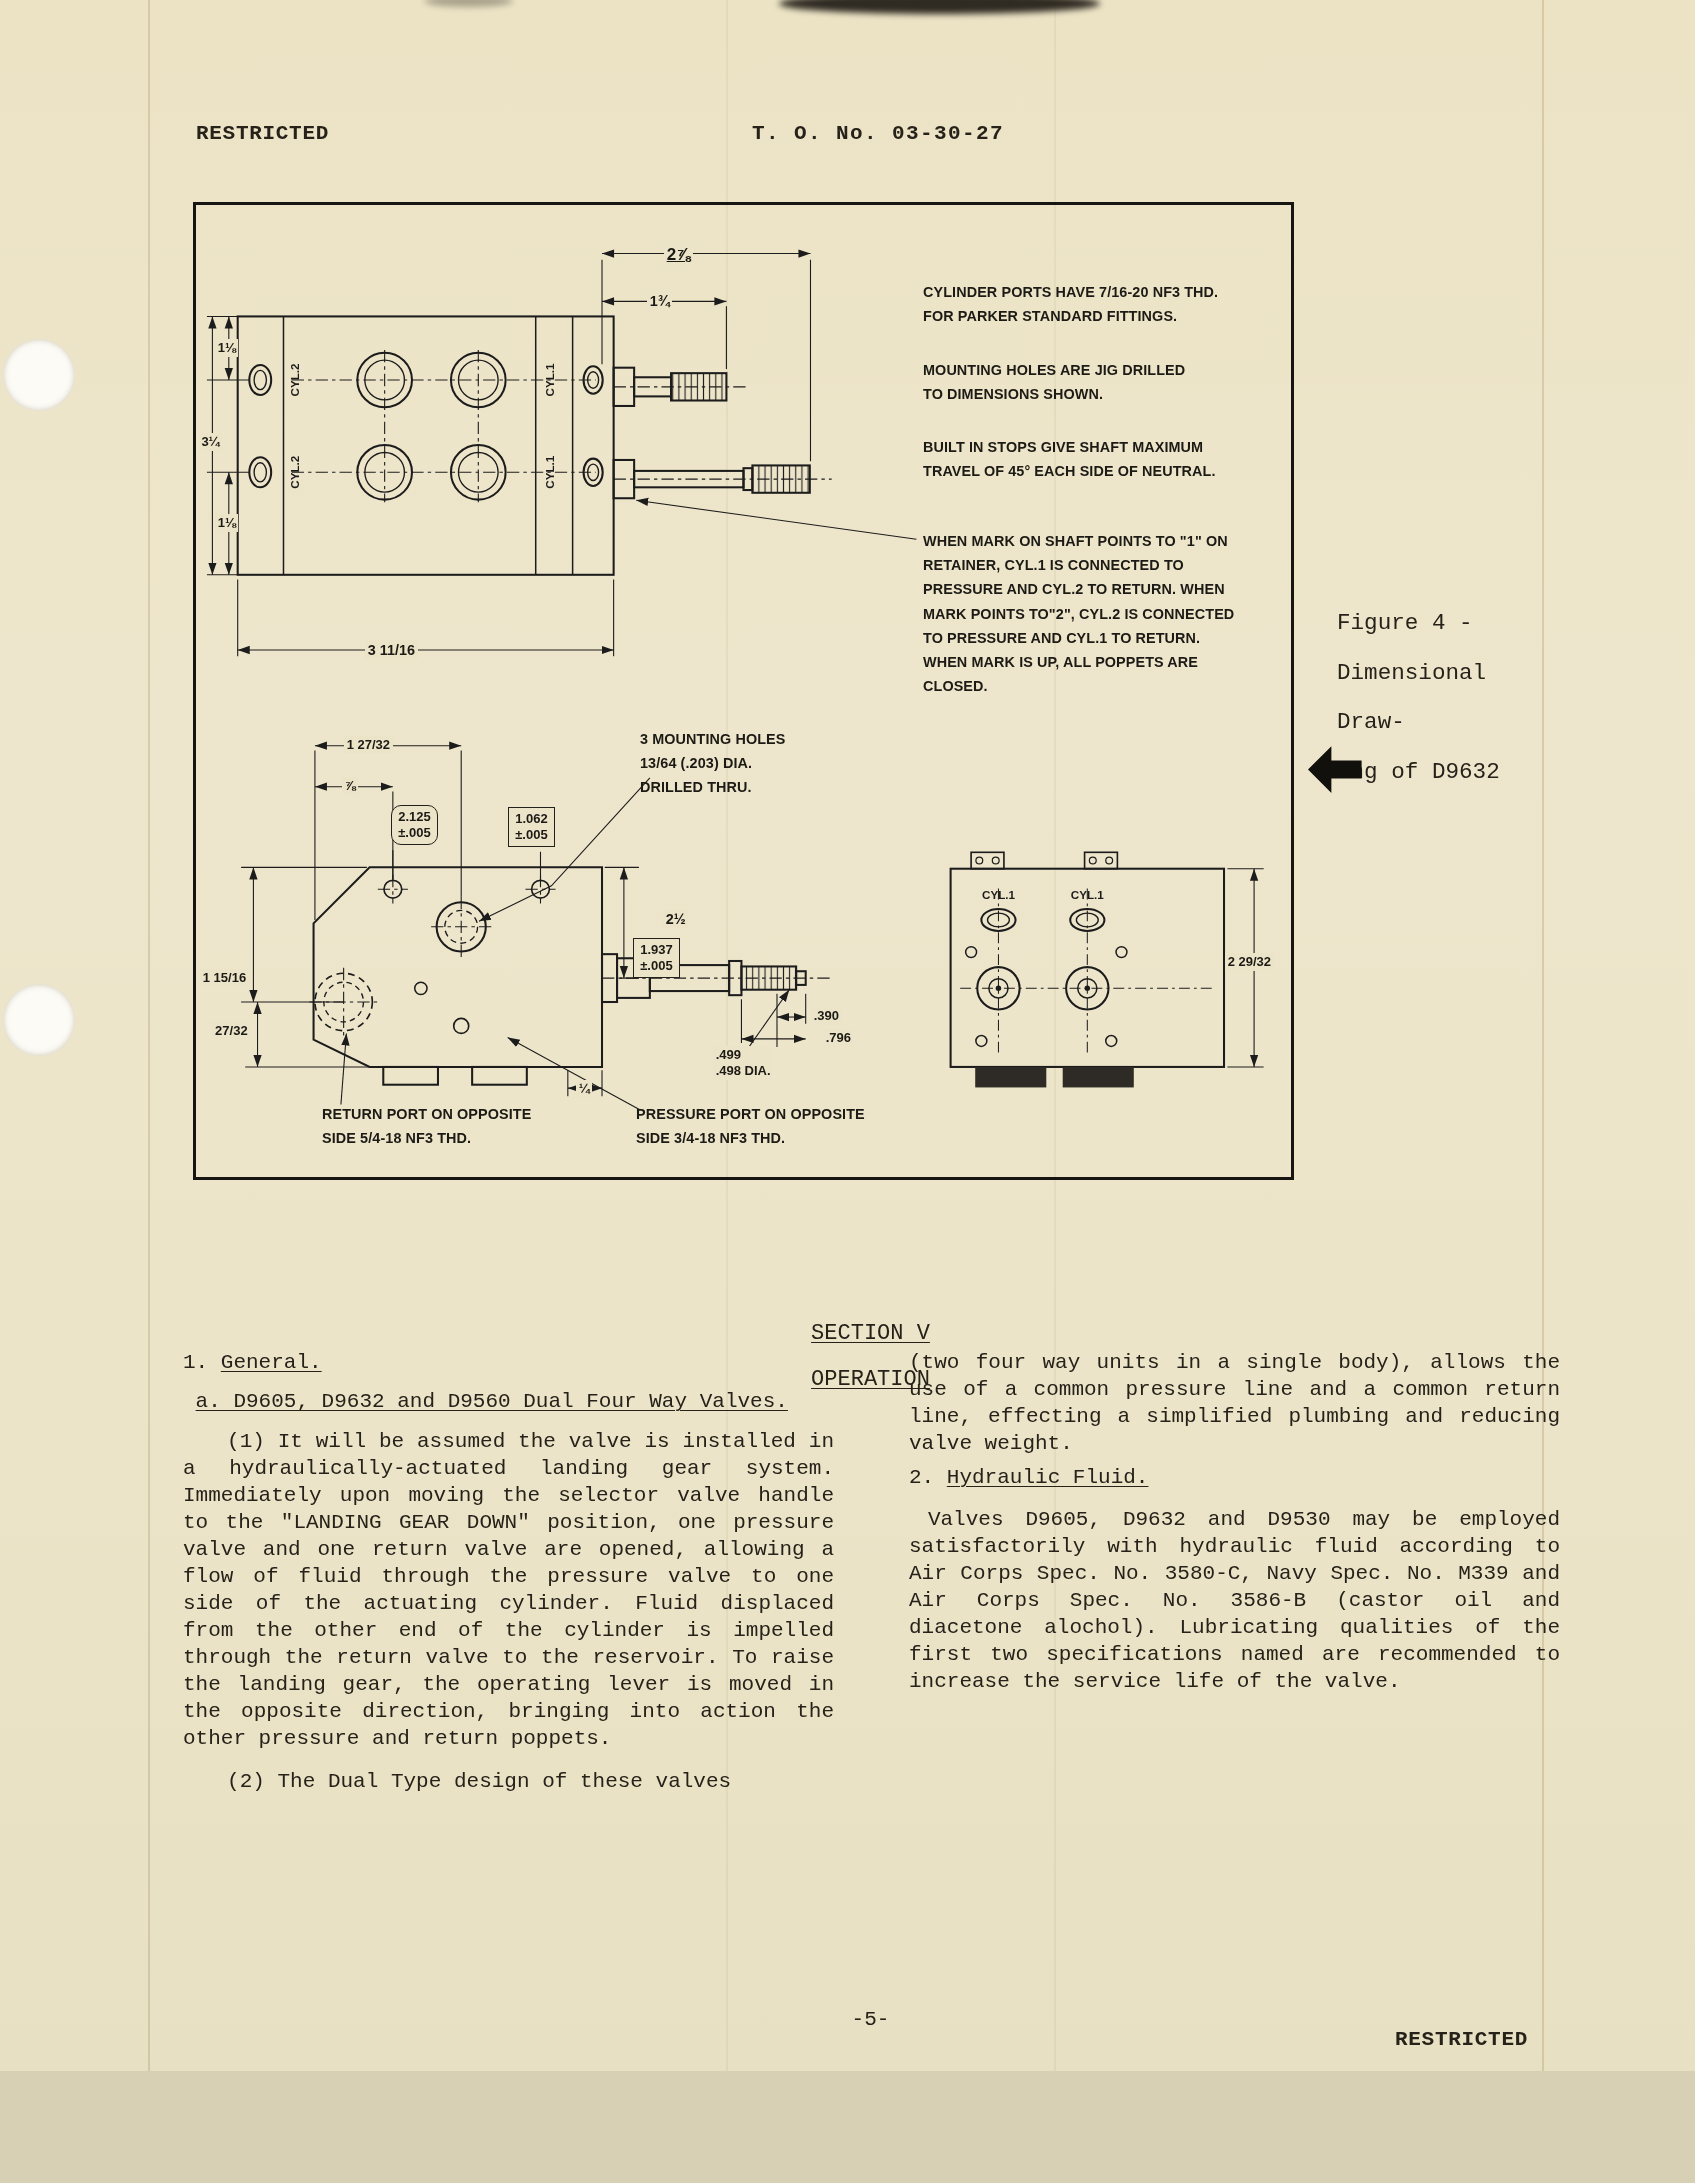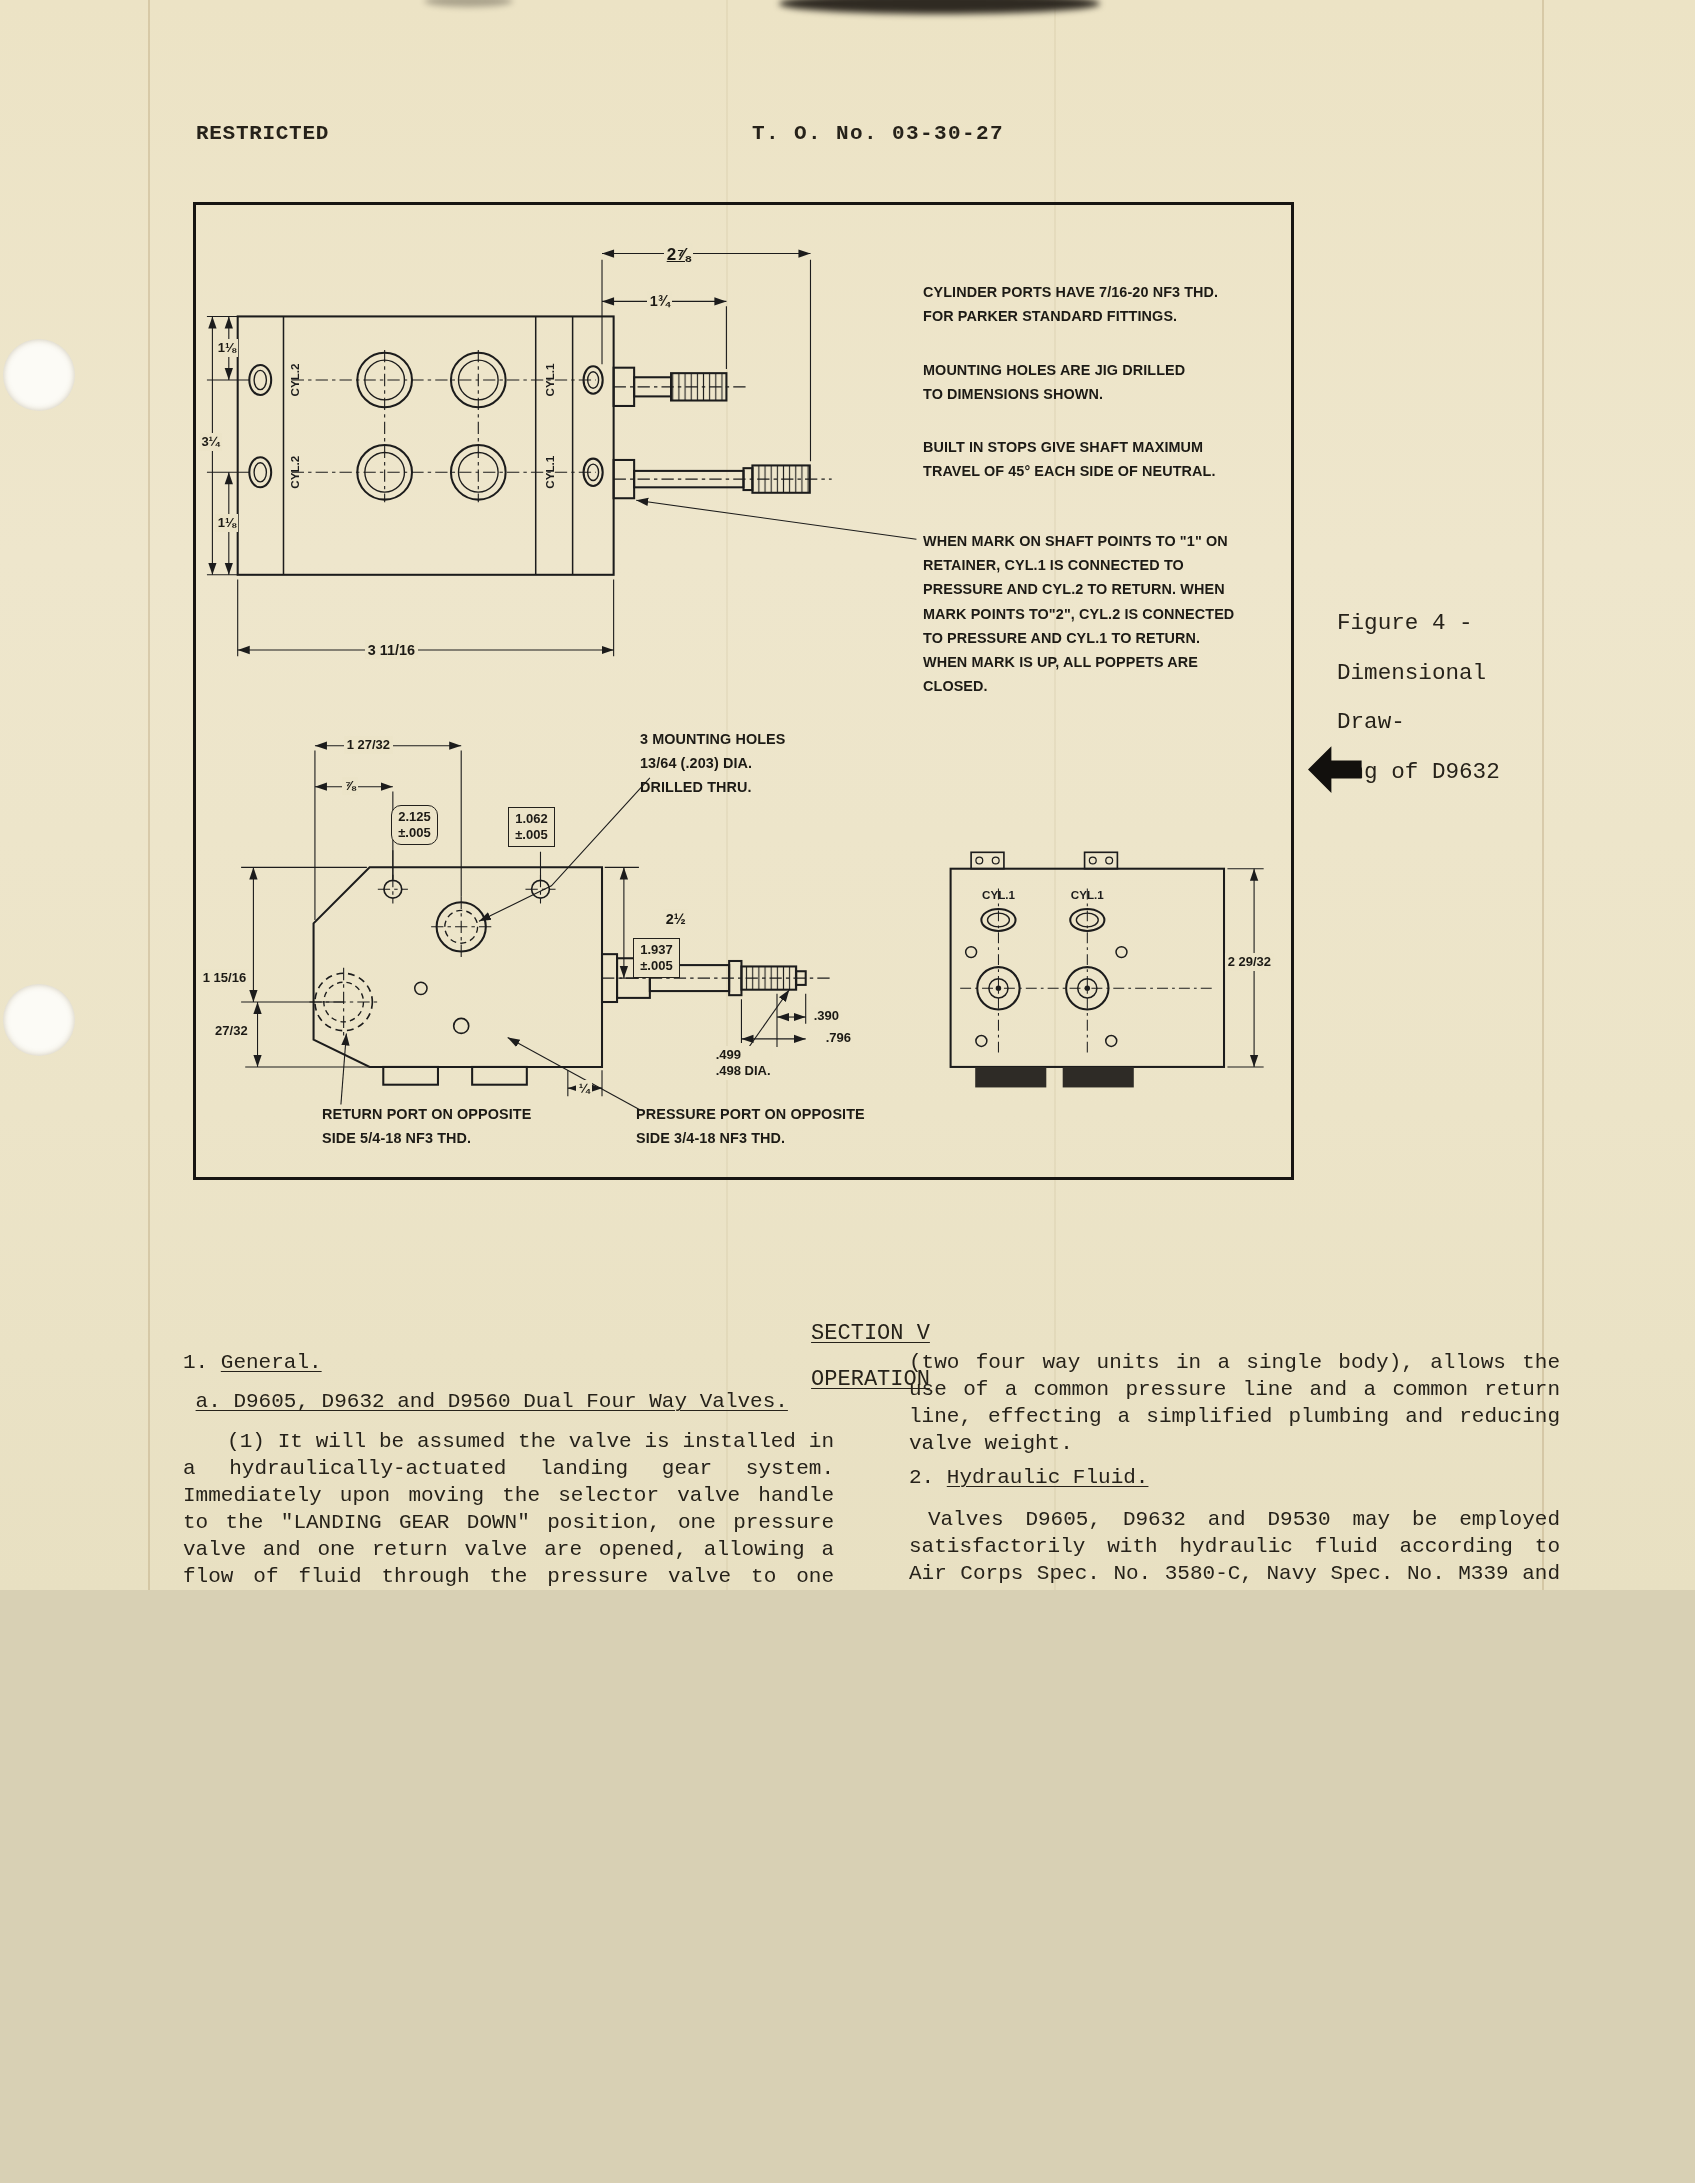--- a/index.html
+++ b/index.html
@@ -1,16 +1,16 @@
 <!DOCTYPE html>
 <html style="font-size:11px"><head>
 <meta charset="utf-8">
 <style>
   html,body{margin:0;padding:0;background:#d8d0b4;}
-  .page{position:relative;width:1695px;height:1590px;overflow:hidden;
+  .page{position:relative;width:1695px;height:2071px;overflow:hidden;
         background:linear-gradient(180deg,#ece3c5 0%,#eee6cc 35%,#ece4c8 70%,#e8e0c2 100%);
         font-family:"Liberation Mono",monospace;color:#26221a;}
   .fold{position:absolute;top:0;bottom:0;width:2.1px;background:rgba(140,110,60,.22);}
   .fold.faint{background:rgba(140,110,60,.08);}
   .smudge{position:absolute;background:#2f2a22;border-radius:50%;filter:blur(3.4px);}
   .hole{position:absolute;width:72px;height:72px;border-radius:50%;background:#fcfbf6;
         box-shadow:inset 0 0 6.8px rgba(120,100,55,.35);}
   .hdr{position:absolute;font-size:21px;font-weight:700;letter-spacing:0.7px;}
   .frame{position:absolute;left:193px;top:202px;width:1095px;height:972px;border:3.4px solid #171512;}
   .frame svg{position:absolute;left:0;top:0;}

